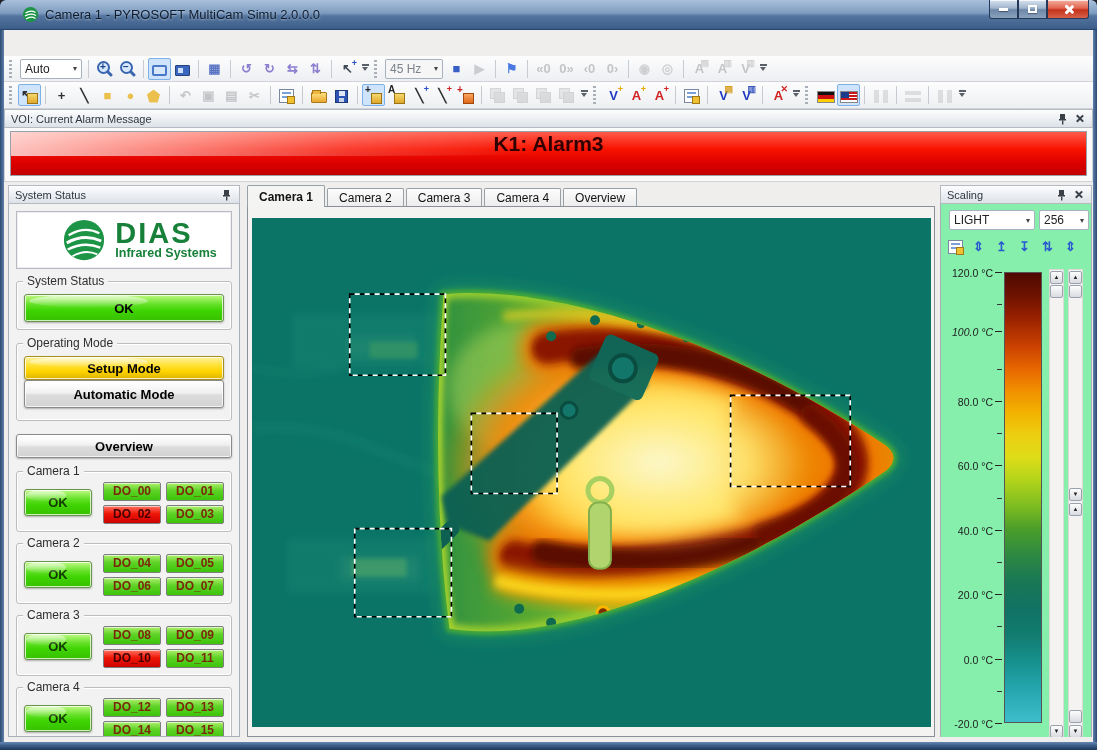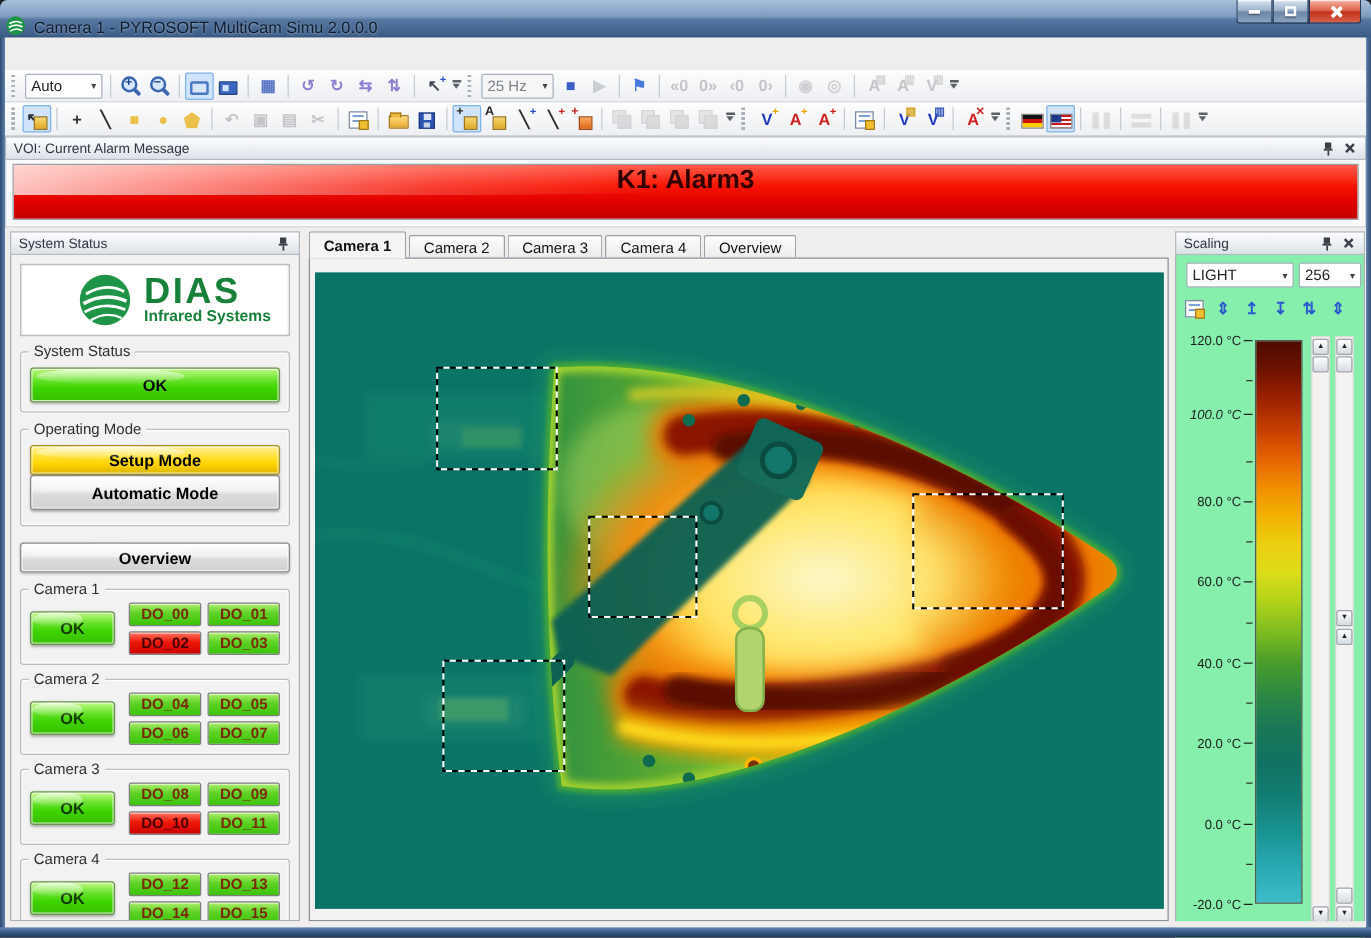--- a/index.html
+++ b/index.html
@@ -2,21 +2,21 @@
 <html><head>
 <meta charset="utf-8">
 <style>
   * { margin:0; padding:0; box-sizing:border-box; }
   html,body { width:1097px; height:750px; font-family:"Liberation Sans","DejaVu Sans",sans-serif; background:#222; }
   .window { position:relative; width:1097px; height:750px; background:#4e719c; border-radius:6px 6px 0 0; overflow:hidden; }
 
   
   .titlebar { position:absolute; left:0; top:0; width:100%; height:30px;
     background:linear-gradient(180deg,#a9c0da 0%,#7e9cc0 45%,#54759f 55%,#3c5d88 100%);
-    border-bottom:1px solid #26456d; display:flex; align-items:flex-end; padding:0 4px; border-radius:6px 6px 0 0; }
+    border-bottom:1px solid #26456d; display:flex; align-items:center; padding:0 22px; border-radius:6px 6px 0 0; }
   .titlebar .app-title { font-size:13px; color:#0d1b2e; margin-left:6px; text-shadow:0 1px 2px rgba(255,255,255,.45); }
   .win-controls { position:absolute; right:8px; top:0; display:flex; }
   .wc { width:29px; height:19px; border:1px solid #24395a; border-top:none; display:flex; align-items:center; justify-content:center;
     background:linear-gradient(180deg,#d8e4f0,#9fb4cc 45%,#6d87a8 55%,#8aa2bd); box-shadow:inset 0 1px 0 rgba(255,255,255,.7); }
   .wc-min { border-radius:0 0 0 3px; }
   .wc-close { width:42px; background:linear-gradient(180deg,#f2b0a2,#e2654e 45%,#c4331c 55%,#d8614a); border-radius:0 0 3px 0; }
   .wc .bar { width:9px; height:3px; background:#fff; box-shadow:0 1px 1px rgba(0,0,0,.4); }
   .wc .box { width:9px; height:8px; border:2px solid #fff; box-shadow:0 1px 1px rgba(0,0,0,.3); }
   .wc .x { position:relative; width:11px; height:11px; }
   .wc .x::before,.wc .x::after { content:""; position:absolute; left:5px; top:0; width:2.5px; height:11px; background:#fff; border-radius:1px; }
@@ -240,21 +240,21 @@
           <span class="g" style="color: rgb(141, 127, 208);">⇅</span>
         </button>
         <div class="vsep"></div>
         <button class="tbtn">
           <span class="g" style="color: rgb(64, 72, 88);">↖</span>
           <span class="b" style="color: rgb(42, 80, 192);">+</span>
         </button>
         <div class="ovf"></div>
         <div class="grip"></div>
         <div class="combo disabled" style="width: 58px;">
-          <span>25 Hz</span>
+          <span>45 Hz</span>
           <span class="arr">▾</span>
         </div>
         <button class="tbtn">
           <span class="g" style="color: rgb(58, 94, 200);">■</span>
         </button>
         <button class="tbtn disabled">
           <span class="g" style="color: rgb(120, 144, 184);">▶</span>
         </button>
         <div class="vsep"></div>
         <button class="tbtn">

